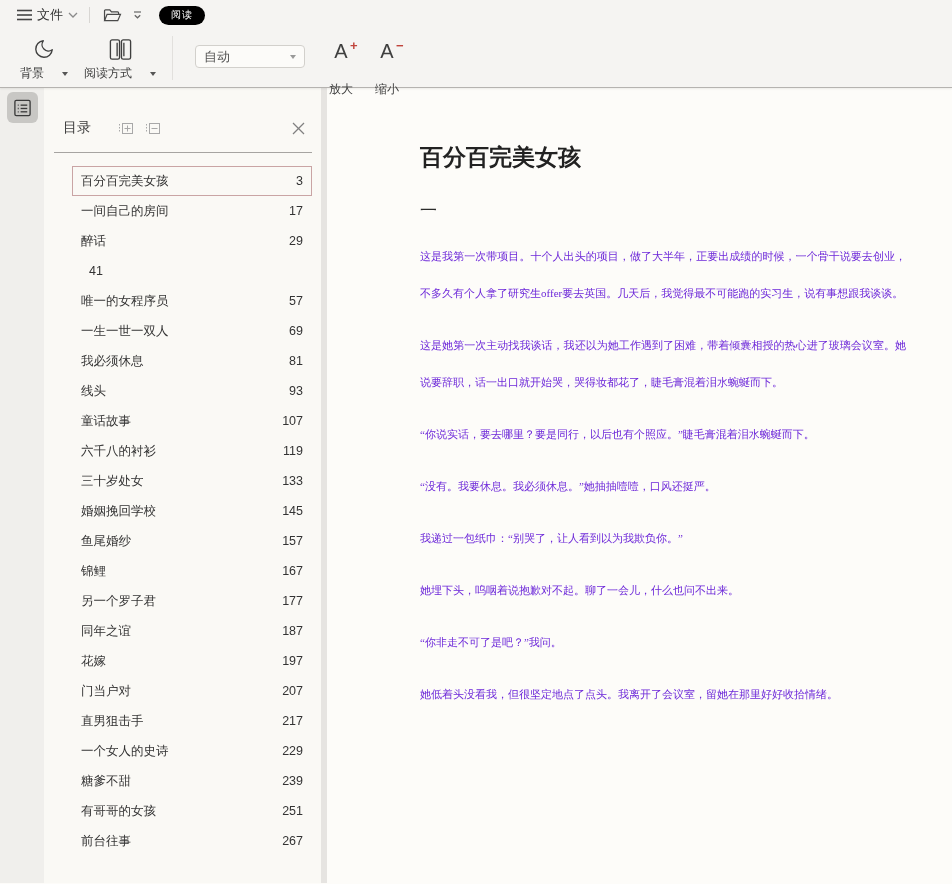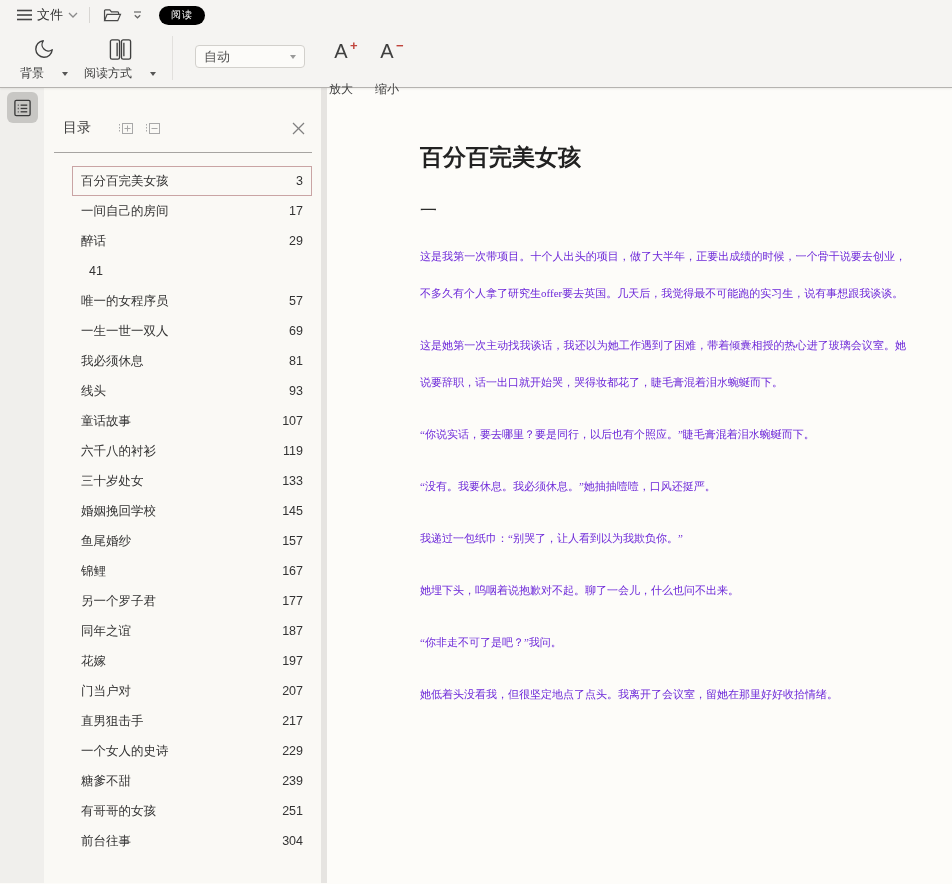--- a/index.html
+++ b/index.html
@@ -291,21 +291,21 @@
             <span class="toc-page">239</span>
           </div>
 
           <div class="toc-item">
             <span class="toc-label">有哥哥的女孩</span>
             <span class="toc-page">251</span>
           </div>
 
           <div class="toc-item">
             <span class="toc-label">前台往事</span>
-            <span class="toc-page">304</span>
+            <span class="toc-page">267</span>
           </div>
         </div>
     </aside>
 
     <div class="sb-track"></div>
 
     <main class="content">
       <h1 class="chapter-title">百分百完美女孩</h1>
       <div class="section-marker">一</div>
       <div>

